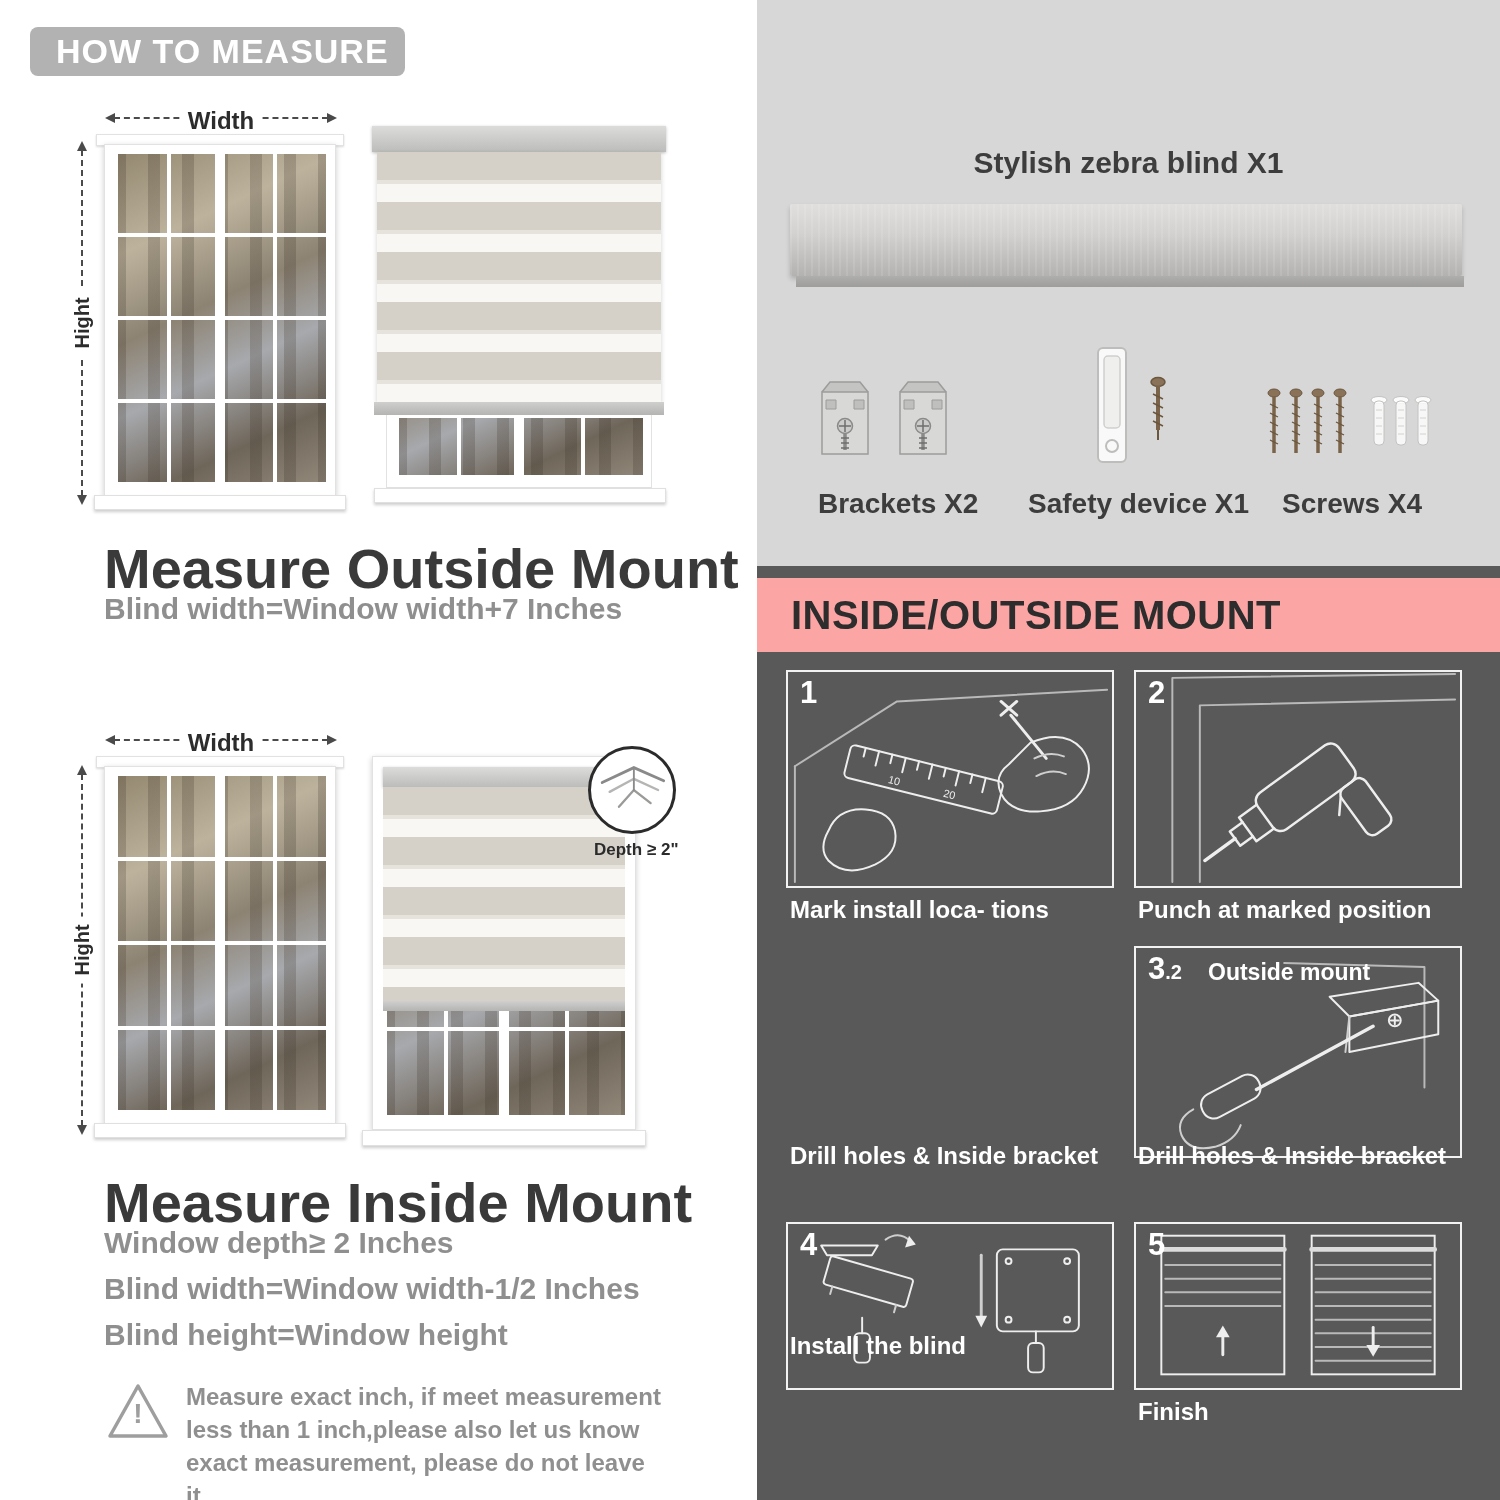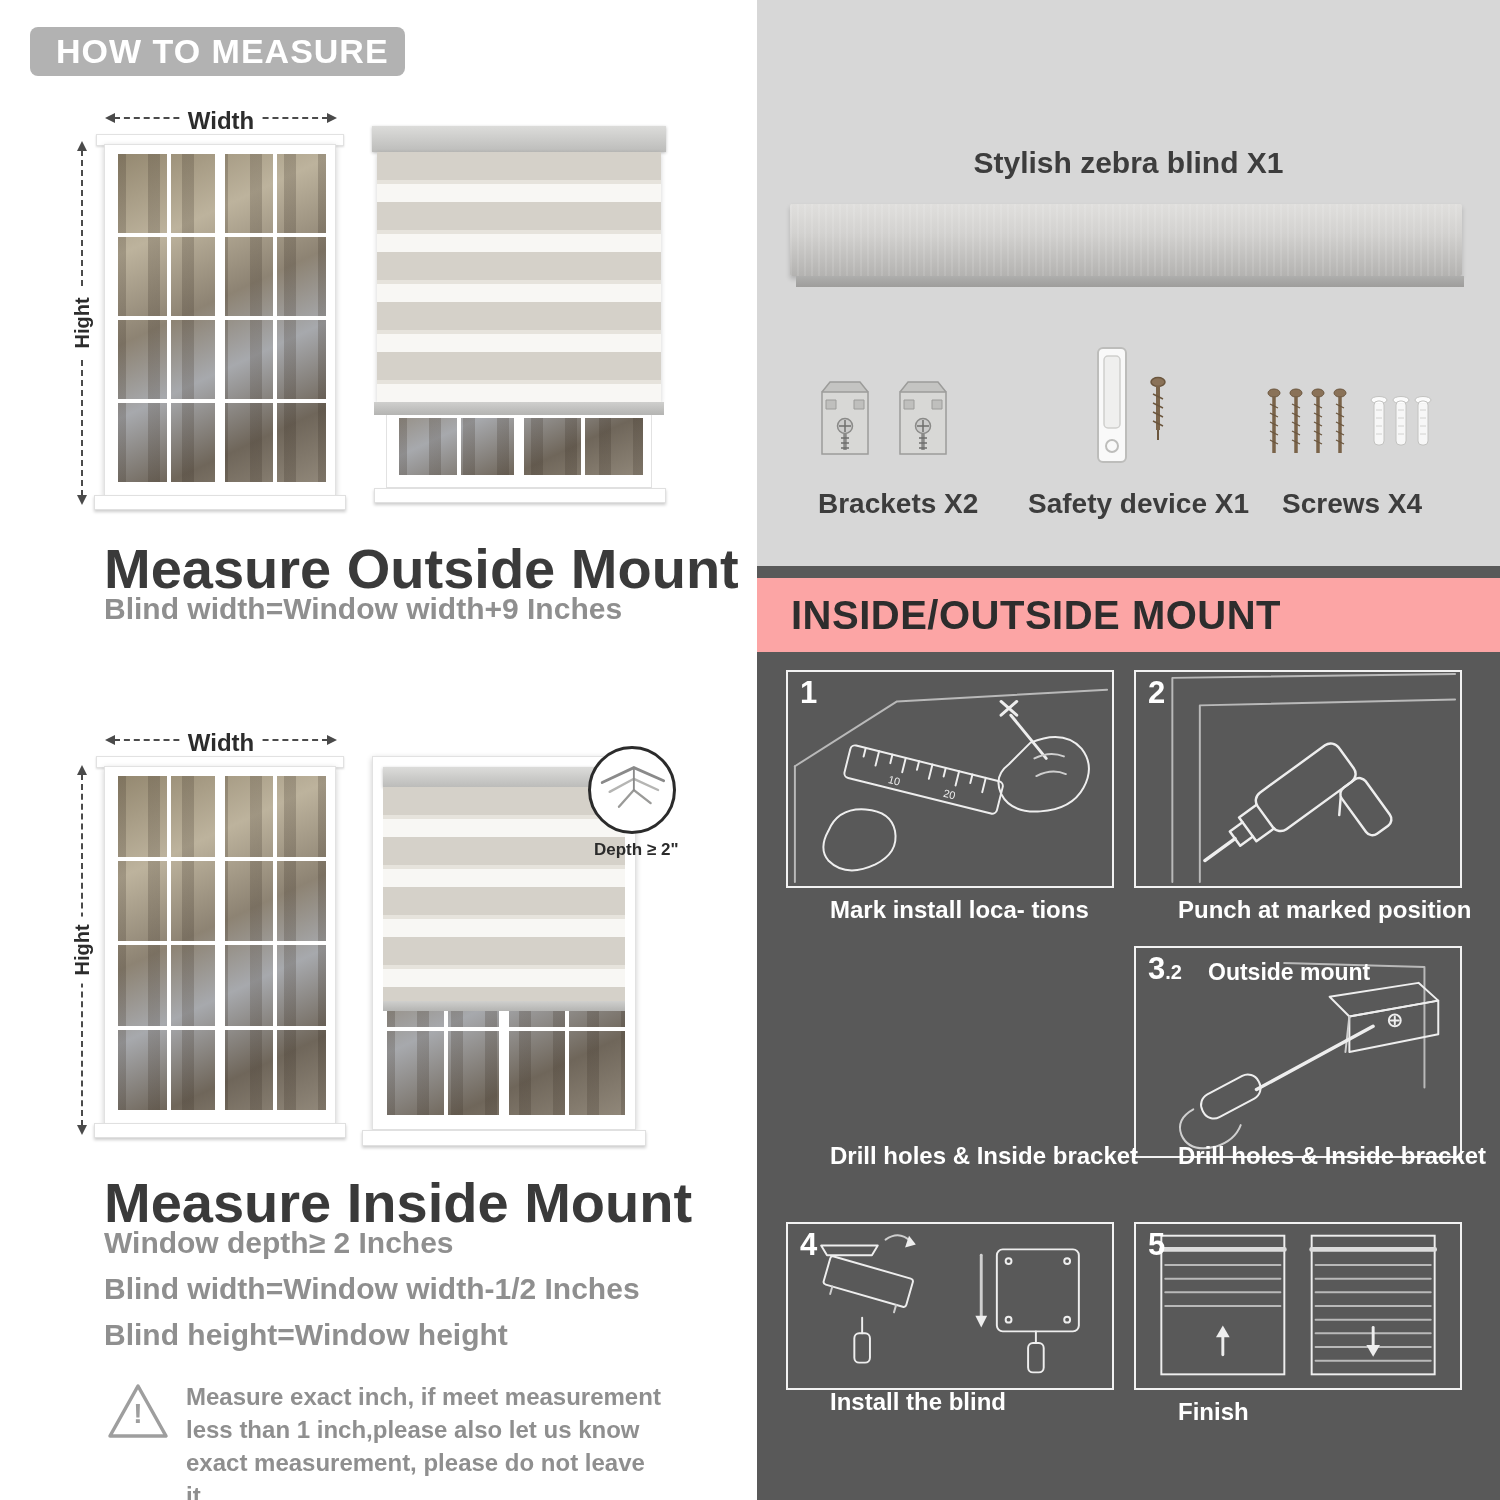--- a/index.html
+++ b/index.html
@@ -76,21 +76,21 @@
   .dark-section{position:absolute;left:757px;top:566px;width:743px;height:934px;background:#595959;}
   .mount-band{position:absolute;left:757px;top:578px;width:743px;height:74px;background:#fca5a5;
     color:#2d2d2d;font-size:40px;font-weight:bold;line-height:74px;padding-left:34px;
     box-sizing:border-box;letter-spacing:.5px;}
 
   .panel{position:absolute;width:328px;border:2px solid rgba(255,255,255,.92);box-sizing:border-box;}
   .panel svg{display:block;width:100%;height:100%;}
   .pnum{position:absolute;top:5px;left:12px;font-size:31px;font-weight:bold;color:#fff;line-height:1;}
   .pnumsub{font-size:20px;font-weight:bold;}
   .plabel{position:absolute;top:11px;left:72px;font-size:23px;font-weight:bold;color:#fff;white-space:nowrap;}
-  .pcaption{position:absolute;width:340px;font-size:24px;font-weight:bold;color:#fff;white-space:nowrap;margin-left:40px;}
+  .pcaption{position:absolute;width:340px;font-size:24px;font-weight:bold;color:#fff;white-space:nowrap;}
 </style>
 </head>
 <body>
 
 <div id="canvas">
 
   <div class="pill-header">HOW TO MEASURE</div>
 
   <div class="harrow" style="left:106px;top:110px;width:230px">
     <span class="line"></span>
@@ -118,21 +118,21 @@
     <div class="abs" style="left:14px;top:100px;width:266px;height:262px;background:#fff;border:1px solid #e2e2e2;padding:8px;box-sizing:border-box;">
       <div class="panes"></div>
     </div>
     <div class="abs" style="left:2px;top:362px;width:290px;height:13px;background:#fff;border:1px solid #e0e0e0;box-shadow:0 2px 3px rgba(0,0,0,.2);"></div>
     <div class="abs rail-top" style="left:0;top:0;width:294px;height:26px;"></div>
     <div class="abs zebra" style="left:5px;top:26px;width:284px;height:250px;box-shadow:0 2px 5px rgba(0,0,0,.18);"></div>
     <div class="abs rail-bottom" style="left:2px;top:276px;width:290px;height:13px;"></div>
   </div>
 
   <div class="sec-title" style="left:104px;top:536px">Measure Outside Mount</div>
-  <div class="formula" style="left:104px;top:592px">Blind width=Window width+9 Inches</div>
+  <div class="formula" style="left:104px;top:592px">Blind width=Window width+7 Inches</div>
 
   <div class="harrow" style="left:106px;top:732px;width:230px">
     <span class="line"></span>
     <i class="ah ah-l"></i>
     <i class="ah ah-r"></i>
     <span class="alabel">Width</span>
   </div>
 
   <div class="varrow" style="left:74px;top:766px;height:368px">
     <span class="line"></span>
@@ -347,21 +347,21 @@
         <circle cx="224" cy="38" r="3"></circle>
           <circle cx="284" cy="38" r="3"></circle>
         <circle cx="224" cy="98" r="3"></circle>
           <circle cx="284" cy="98" r="3"></circle>
         <rect x="244" y="122" width="16" height="30" rx="5"></rect>
         <path d="M252 110 v12"></path>
       </g>
     </svg>
     <span class="pnum">4</span>
   </div>
-  <div class="pcaption" style="left:790px;top:1388px">Install the blind</div>
+  <div class="pcaption" style="left:790px;top:1332px">Install the blind</div>
 
   <div class="panel" style="left:1134px;top:1222px;height:168px">
     <svg viewBox="0 0 328 168">
       <g stroke="#eee" stroke-width="2" fill="none" stroke-linecap="round">
         <rect x="24" y="12" width="126" height="142"></rect>
         <rect x="178" y="12" width="126" height="142"></rect>
         <path d="M24 26 h126 M178 26 h126" stroke-width="5" stroke="#dcdcdc"></path>
         <g stroke="#b9b9b9">
           <path d="M28 42 h118 M28 56 h118 M28 70 h118 M28 84 h118"></path>
         </g>

